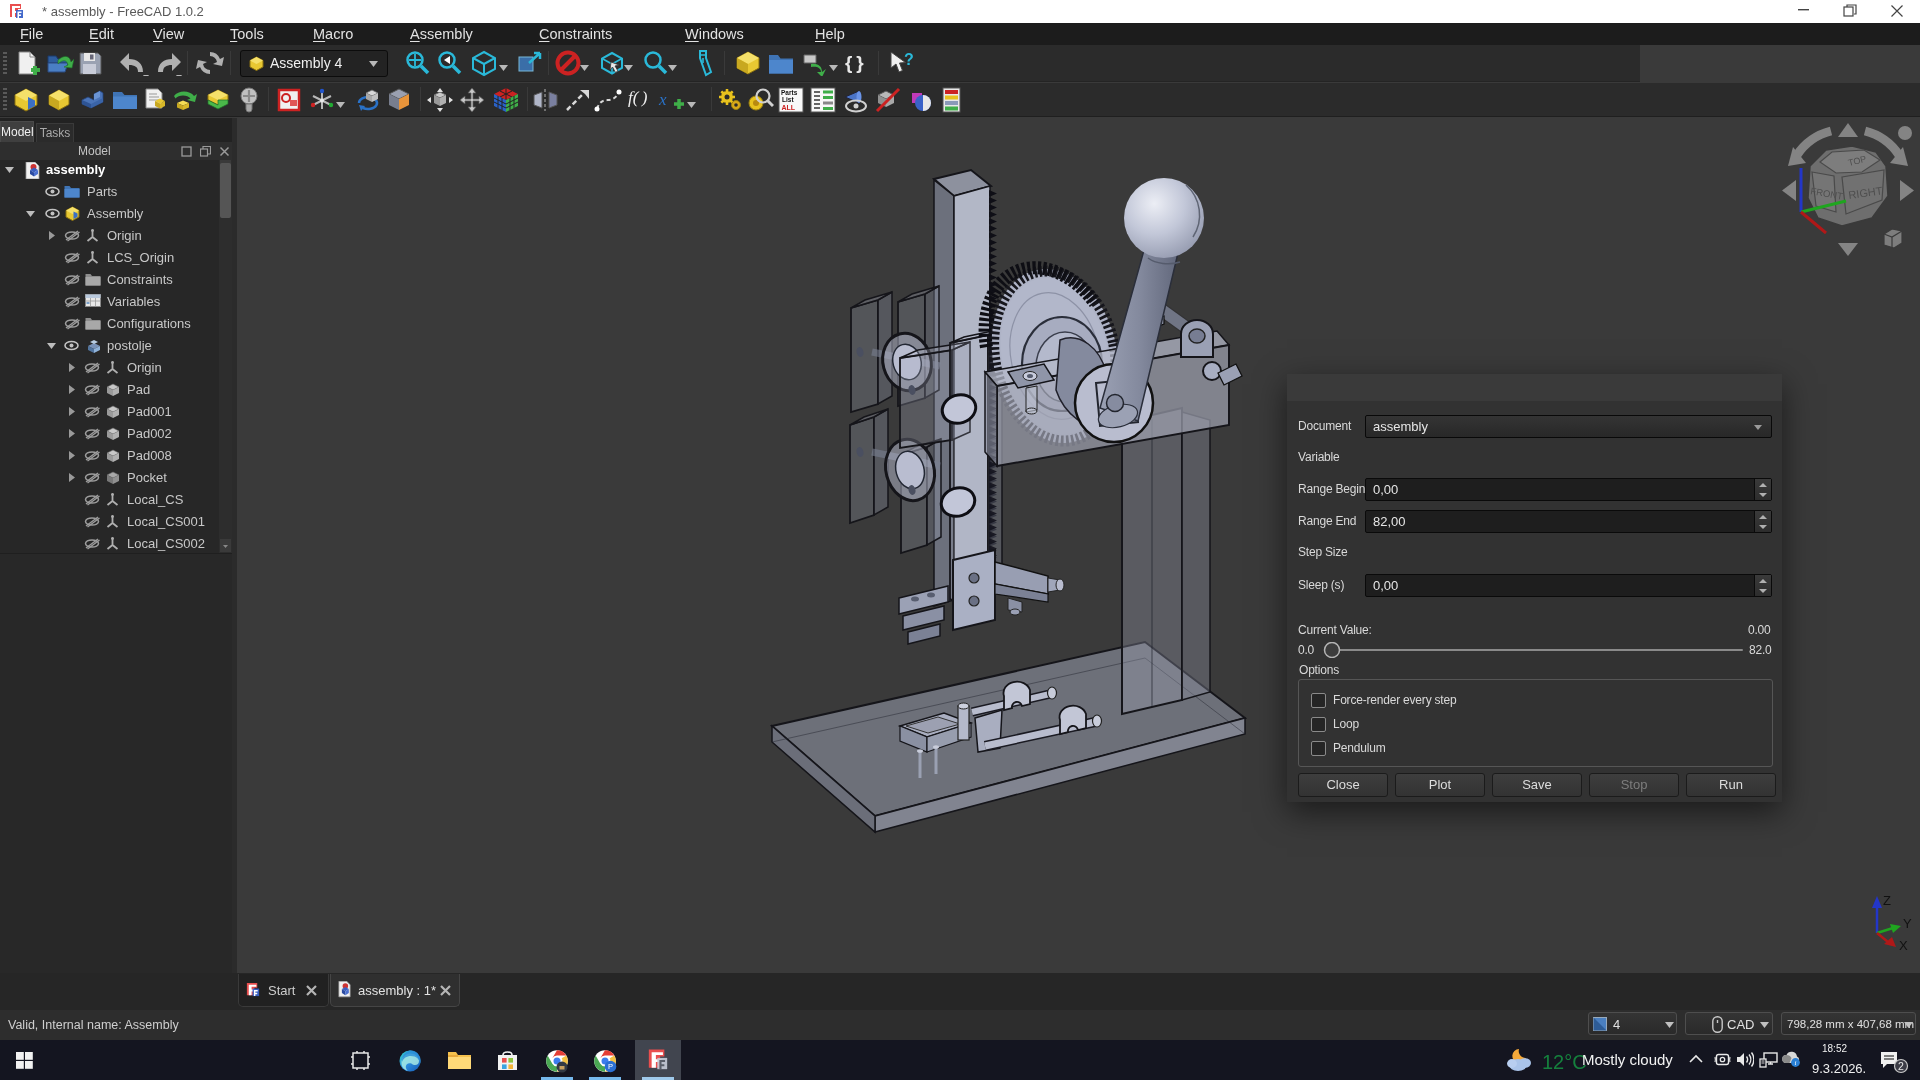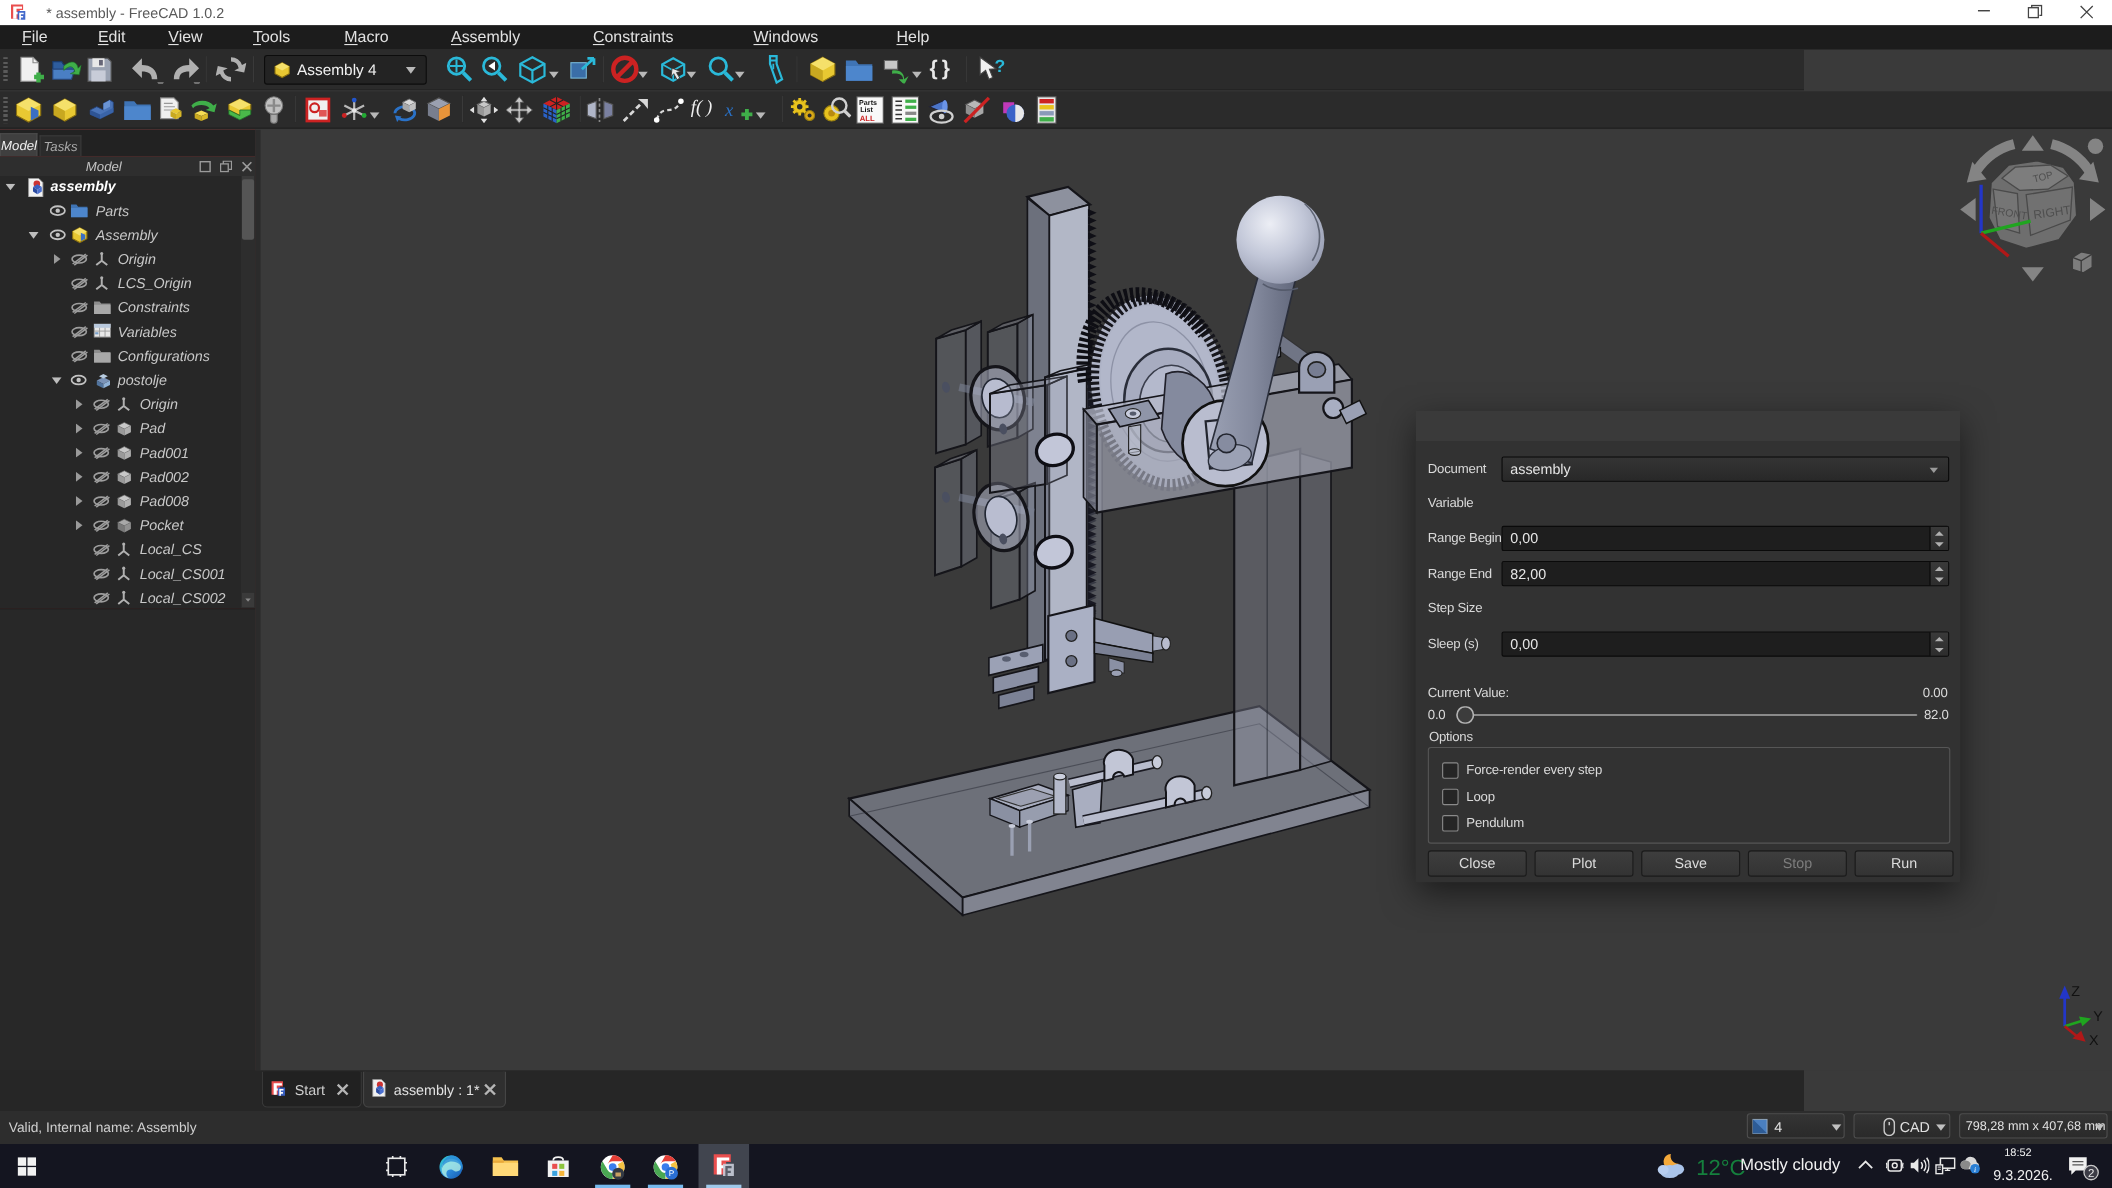--- a/index.html
+++ b/index.html
@@ -7,24 +7,24 @@
   font-family:"Liberation Sans", sans-serif; }
 .abs { position:absolute; }
 #titlebar { position:absolute; left:0; top:0; width:1920px; height:23px; background:#ffffff; }
 #titlebar .ttext { position:absolute; left:42px; top:4px; font-size:13px; color:#595959; }
 #menubar { position:absolute; left:0; top:23px; width:1920px; height:22px; background:#1c1c1c; }
 .menuitem { position:absolute; top:3px; font-size:14.5px; color:#e2e2e2; }
 .menuitem u { text-decoration:underline; text-underline-offset:2px; }
 #toolbar1 { position:absolute; left:0; top:45px; width:1640px; height:37px; background:#2b2b2b; border-bottom:1px solid #242424;}
 #toolbar2 { position:absolute; left:0; top:83px; width:1920px; height:34px; background:#2b2b2b; border-bottom:1px solid #1f1f1f;}
 .tsep { position:absolute; top:6px; width:1px; height:24px; background:#1e1e1e; border-right:1px solid #3a3a3a; }
-#leftpanel { position:absolute; left:0; top:118px; width:232px; height:855px; background:#b91c1c;font-style:italic; }
+#leftpanel { position:absolute; left:0; top:118px; width:232px; height:855px; background:#14532d; }
 #viewport { position:absolute; left:237px; top:118px; width:1683px; height:855px; background:#3a3a3a; }
 #vsplit { position:absolute; left:232px; top:118px; width:5px; height:855px; background:#2b2b2b; }
-#tabbar { position:absolute; left:0; top:973px; width:1640px; height:37px; background:#262626; }
+#tabbar { position:absolute; left:0; top:973px; width:1920px; height:37px; background:#262626; }
 #statusbar { position:absolute; left:0; top:1010px; width:1920px; height:30px; background:#2d2d2d; }
 #taskbar { position:absolute; left:0; top:1040px; width:1920px; height:40px; background:#141520; }
 .treerow { position:absolute; height:22px; font-size:13px; color:#c8c8c8; white-space:nowrap; }
 #dialog { position:absolute; left:1287px; top:374px; width:495px; height:428px; box-shadow:0 10px 30px rgba(0,0,0,0.55); }
 #dlg-title { position:absolute; left:0; top:0; width:495px; height:27px; background:#ffffff; }
 #dlg-body { position:absolute; left:0; top:27px; width:495px; height:401px; background:#323232; }
 .dlabel { position:absolute; font-size:12px; color:#d9d9d9; letter-spacing:-0.2px; }
 .dfield { position:absolute; left:78px; width:407px; height:23px; background:#1e1e1e;
   border:1px solid #0a0a0a; border-radius:2px; color:#e6e6e6; font-size:13px; line-height:21px; padding-left:7px; }
 .dbtn { position:absolute; top:372px; width:90px; height:24px; background:linear-gradient(#3e3e3e,#333333);

